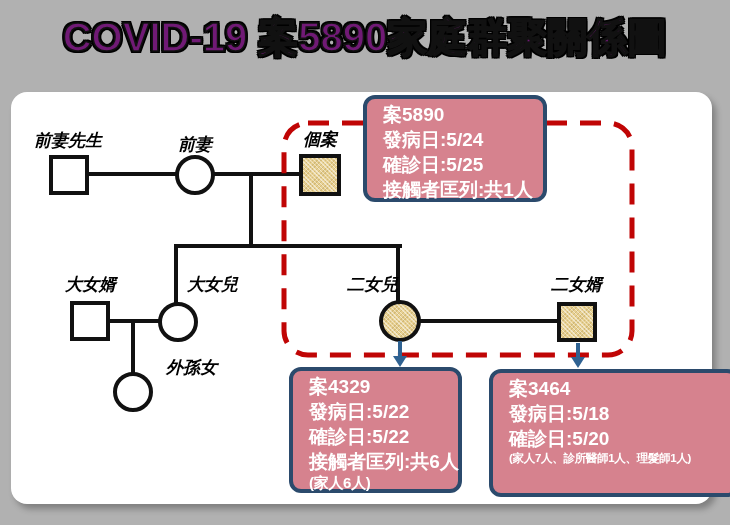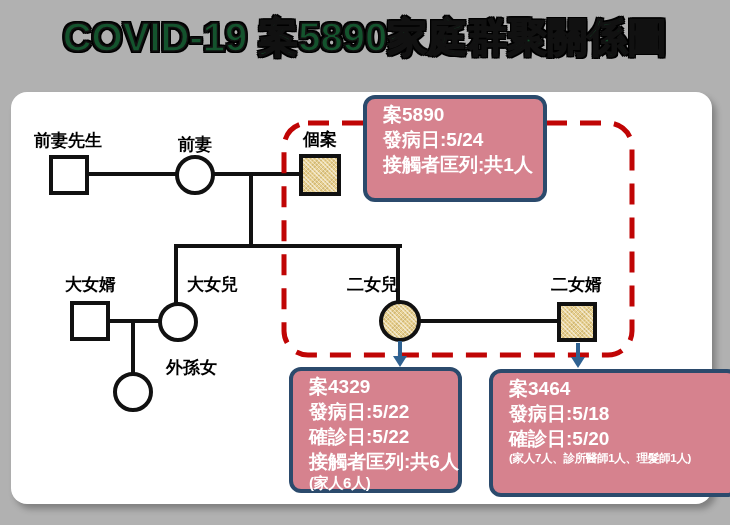--- a/index.html
+++ b/index.html
@@ -6,21 +6,21 @@
   body{
     width:730px;height:525px;
     font-family:"Liberation Sans","DejaVu Sans",sans-serif;
     background:#b1b1b1;
   }
   #screen{position:relative;width:730px;height:525px;background:#b1b1b1;overflow:hidden;}
 
   
   .title{
     position:absolute;left:0;top:10px;width:730px;text-align:center;
-    font-size:40px;font-weight:bold;color:#14532d;letter-spacing:0px;
+    font-size:40px;font-weight:bold;color:#701a75;letter-spacing:0px;
     -webkit-text-stroke:1.6px #111;
     text-shadow:2px 2px 0 #000,-2px 2px 0 #000,2px -2px 0 #000,-2px -2px 0 #000,
                 0 2px 0 #000,0 -2px 0 #000,2px 0 0 #000,-2px 0 0 #000;
     white-space:nowrap;
   }
 
   
   .panel{
     position:absolute;left:11px;top:92px;width:701px;height:412px;
     background:#ffffff;border-radius:16px;
@@ -61,21 +61,21 @@
   .cluster-svg{position:absolute;left:279px;top:118px;z-index:2;}
 
   
   .arrow-line{position:absolute;width:4px;background:#2f6292;z-index:5;}
   .arrow-head{
     position:absolute;width:0;height:0;z-index:5;
     border-left:7px solid transparent;border-right:7px solid transparent;
     border-top:11px solid #2f6292;
   }
 
-  .z3{z-index:3;} .z4{z-index:4;}
+  .z3{z-index:3;} .z4{z-index:4;font-style:italic;}
 </style>
 </head>
 <body>
 
 <div id="screen">
 
   <div class="title">COVID-19 案5890家庭群聚關係圖</div>
 
   <div class="panel"></div>
 
@@ -111,20 +111,21 @@
   <div class="plabel z4" style="left:551px;top:276px;">二女婿</div>
 
   <div class="arrow-line" style="left:398px;top:341px;height:17px;"></div>
   <div class="arrow-head" style="left:393px;top:356px;"></div>
   <div class="arrow-line" style="left:576px;top:343px;height:16px;"></div>
   <div class="arrow-head" style="left:571px;top:357px;"></div>
 
   <div class="case-box" style="left:363px;top:95px;width:184px;height:107px;">
     <div class="case-line">案5890</div>
     <div class="case-line">發病日:5/24</div>
+    <div class="case-line">確診日:5/25</div>
     <div class="case-line">接觸者匡列:共1人</div>
   </div>
 
   <div class="case-box" style="left:289px;top:367px;width:173px;height:126px;">
     <div class="case-line">案4329</div>
     <div class="case-line">發病日:5/22</div>
     <div class="case-line">確診日:5/22</div>
     <div class="case-line">接觸者匡列:共6人</div>
     <div class="case-detail detail-lg">(家人6人)</div>
   </div>

